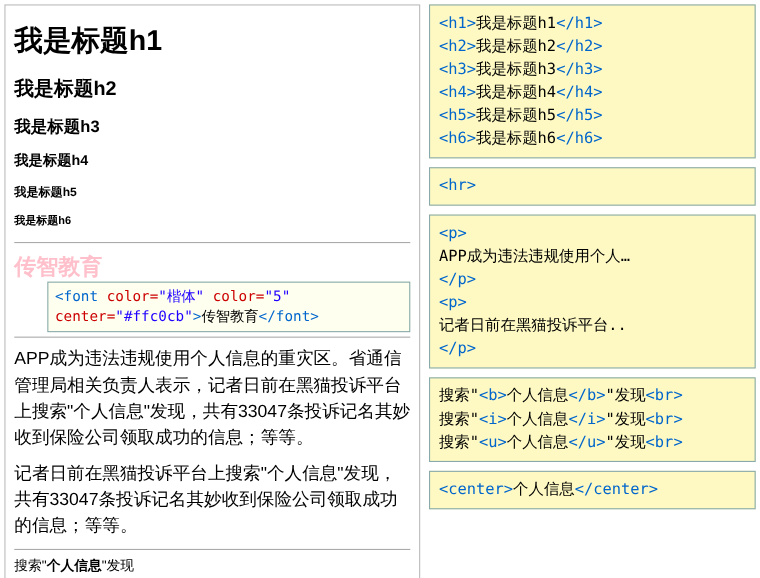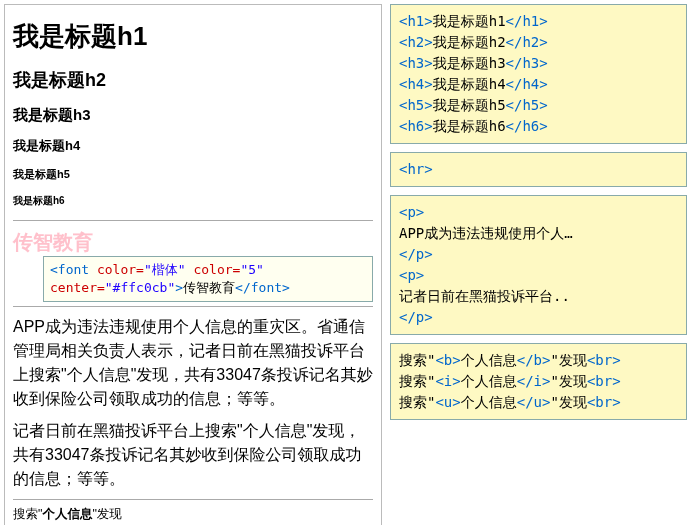--- a/index.html
+++ b/index.html
@@ -121,15 +121,16 @@
 <span class="txt">APP成为违法违规使用个人…</span>
 <span class="tag">&lt;/p&gt;</span>
 <span class="tag">&lt;p&gt;</span>
 <span class="txt">记者日前在黑猫投诉平台..</span>
 <span class="tag">&lt;/p&gt;</span></div>
 
     <div class="codebox"><span class="txt">搜索"</span><span class="tag">&lt;b&gt;</span><span class="txt">个人信息</span><span class="tag">&lt;/b&gt;</span><span class="txt">"发现</span><span class="tag">&lt;br&gt;</span>
 <span class="txt">搜索"</span><span class="tag">&lt;i&gt;</span><span class="txt">个人信息</span><span class="tag">&lt;/i&gt;</span><span class="txt">"发现</span><span class="tag">&lt;br&gt;</span>
 <span class="txt">搜索"</span><span class="tag">&lt;u&gt;</span><span class="txt">个人信息</span><span class="tag">&lt;/u&gt;</span><span class="txt">"发现</span><span class="tag">&lt;br&gt;</span></div>
 
+    <div class="codebox"><span class="tag">&lt;center&gt;</span><span class="txt">个人信息</span><span class="tag">&lt;/center&gt;</span></div>
 
   </div>
 </div>
 
 </body></html>

